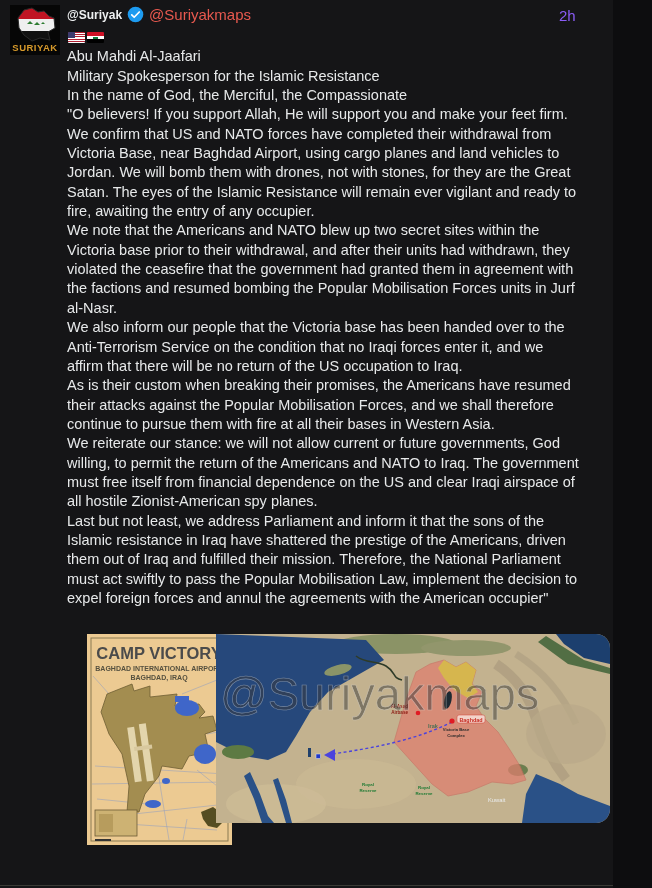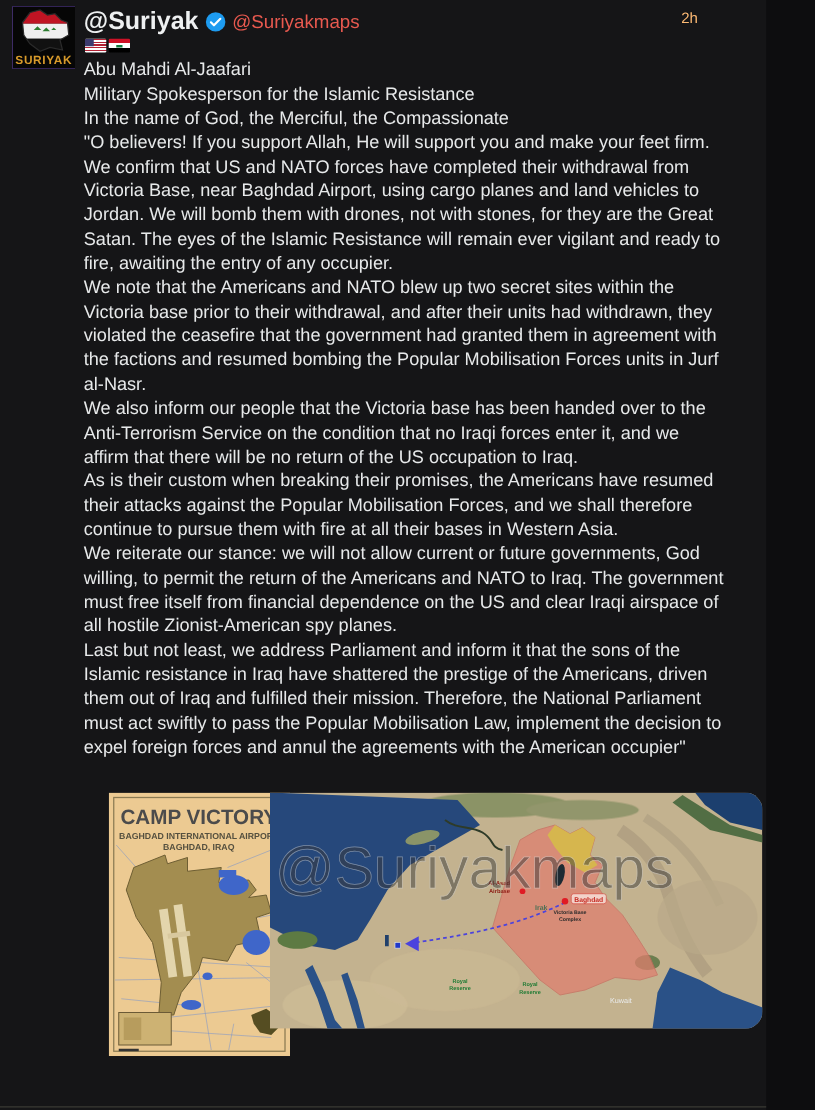--- a/index.html
+++ b/index.html
@@ -2,24 +2,24 @@
 <html><head>
 <meta charset="utf-8">
 <style>
   html,body{margin:0;padding:0;background:#000;}
   .page{position:relative;width:652px;height:888px;background:#151517;overflow:hidden;
         font-family:"Liberation Sans",sans-serif;}
   .right-strip{position:absolute;left:613px;top:0;width:39px;height:888px;background:#0d0d0f;}
   
   .avatar{position:absolute;left:10px;top:5px;width:50px;height:50px;background:#8b5cf6;}
   .name-row{position:absolute;left:67px;top:6px;display:flex;align-items:center;gap:5px;}
-  .display-name{color:#eef0f1;font-size:20px;font-weight:700;white-space:nowrap;}
+  .display-name{color:#eef0f1;font-size:12px;font-weight:700;white-space:nowrap;}
   .handle{color:#e8594f;font-size:15px;white-space:nowrap;}
   .badge{width:17px;height:17px;display:block;}
-  .time{position:absolute;left:545px;top:7px;color:#fdba74;font-size:12px;}
+  .time{position:absolute;left:559px;top:7px;color:#8b5cf6;font-size:15px;}
   
   .tweet{position:absolute;left:67px;top:28px;width:548px;white-space:pre-line;
          font-size:14.5px;line-height:19.35px;color:#e7e9ea;}
   .flag{display:inline-block;width:17px;height:11px;vertical-align:-1px;border-radius:1px;
         margin:0 1px;position:relative;overflow:hidden;}
   .flag-us{background:repeating-linear-gradient(#b22234 0 1.1px,#fff 1.1px 2.2px);}
   .flag-us .canton{position:absolute;left:0;top:0;width:7px;height:6px;background:#3c3b6e;}
   .flag-iq{background:linear-gradient(#ce1126 0 33%,#fff 33% 67%,#000 67%);}
   .flag-iq .iqmark{position:absolute;left:6px;top:4.5px;width:5px;height:2px;background:#0e7a3d;}
   

